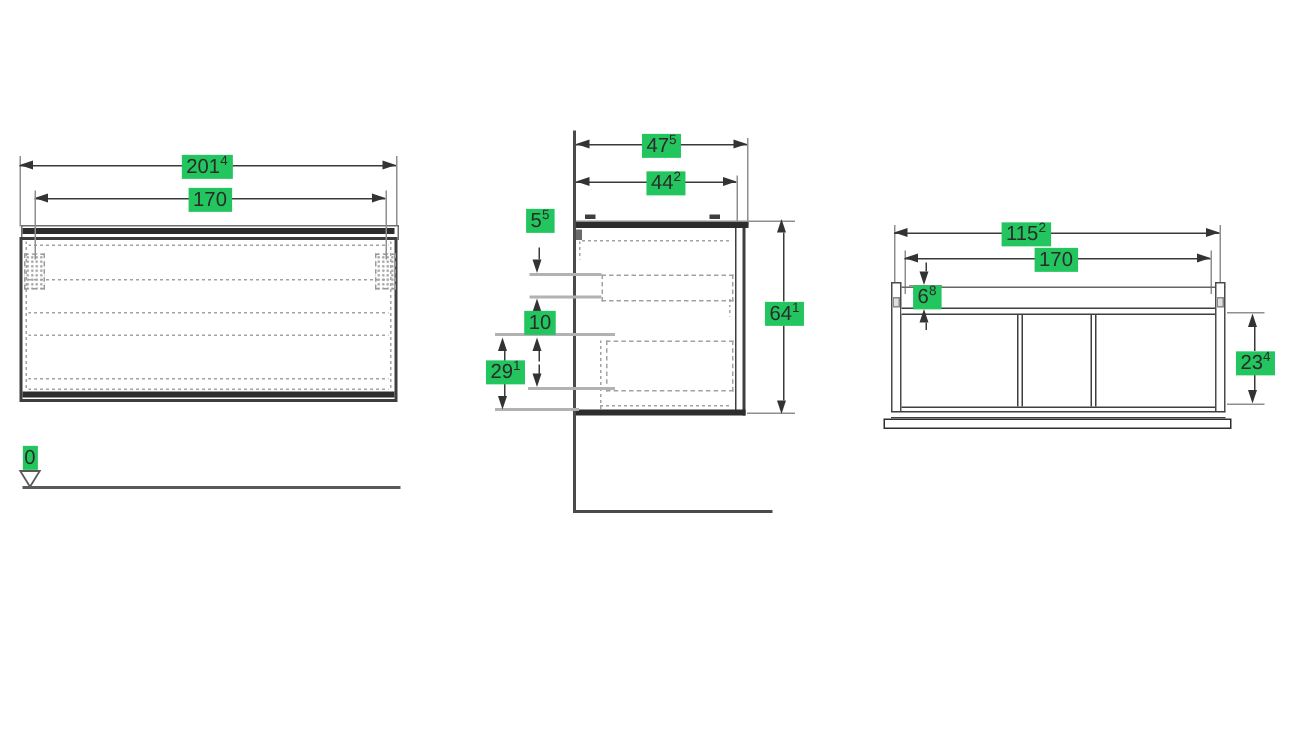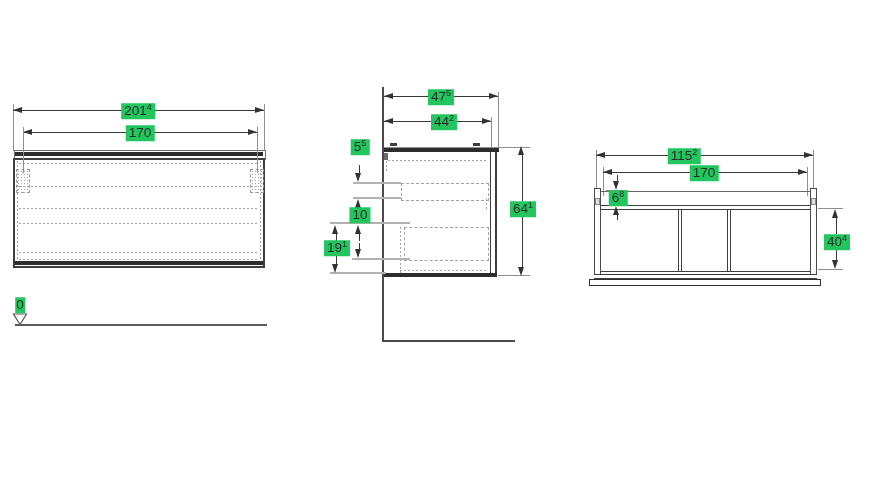--- a/index.html
+++ b/index.html
@@ -121,21 +121,21 @@
     <div class="dim" style="left:359px;top:208px;width:1px;height:4px"></div>
 
     <div class="lbl" style="left:360px;top:215px"><span>10</span><sup></sup></div>
     <div class="ar u" style="left:355px;top:225px"></div>
     <div class="dim" style="left:359px;top:234px;width:1px;height:7px"></div>
     <div class="dim" style="left:359px;top:243px;width:1px;height:7px"></div>
     <div class="ar d" style="left:355px;top:249px"></div>
 
     <div class="ar u" style="left:332px;top:225px"></div>
     <div class="dim" style="left:336px;top:234px;width:1px;height:7px"></div>
-    <div class="lbl" style="left:337px;top:248px"><span>19</span><sup>1</sup></div>
+    <div class="lbl" style="left:337px;top:248px"><span>29</span><sup>1</sup></div>
     <div class="dim" style="left:336px;top:256px;width:1px;height:8px"></div>
     <div class="ar d" style="left:332px;top:264px"></div>
 
     <div class="ext" style="left:500px;top:147px;width:30px;height:1px"></div>
     <div class="ext" style="left:498px;top:275px;width:32px;height:1px"></div>
     <div class="ar u" style="left:518px;top:146px"></div>
     <div class="dim" style="left:522px;top:155px;width:1px;height:46px"></div>
     <div class="lbl" style="left:523px;top:209px"><span>64</span><sup>1</sup></div>
     <div class="dim" style="left:522px;top:217px;width:1px;height:50px"></div>
     <div class="ar d" style="left:518px;top:267px"></div>
@@ -174,18 +174,18 @@
     <div class="dim" style="left:617px;top:175px;width:1px;height:6px"></div>
     <div class="ar d" style="left:613px;top:181px"></div>
     <div class="lbl" style="left:618px;top:198px"><span>6</span><sup>8</sup></div>
     <div class="ar u" style="left:613px;top:206px"></div>
     <div class="dim" style="left:617px;top:215px;width:1px;height:5px"></div>
 
     <div class="ext" style="left:818px;top:208px;width:25px;height:1px"></div>
     <div class="ext" style="left:818px;top:269px;width:25px;height:1px"></div>
     <div class="ar u" style="left:832px;top:209px"></div>
     <div class="dim" style="left:836px;top:218px;width:1px;height:16px"></div>
-    <div class="lbl" style="left:837px;top:242px"><span>40</span><sup>4</sup></div>
+    <div class="lbl" style="left:837px;top:242px"><span>23</span><sup>4</sup></div>
     <div class="dim" style="left:836px;top:250px;width:1px;height:11px"></div>
     <div class="ar d" style="left:832px;top:260px"></div>
   </div>
 
 </div>
 
 </body></html>

